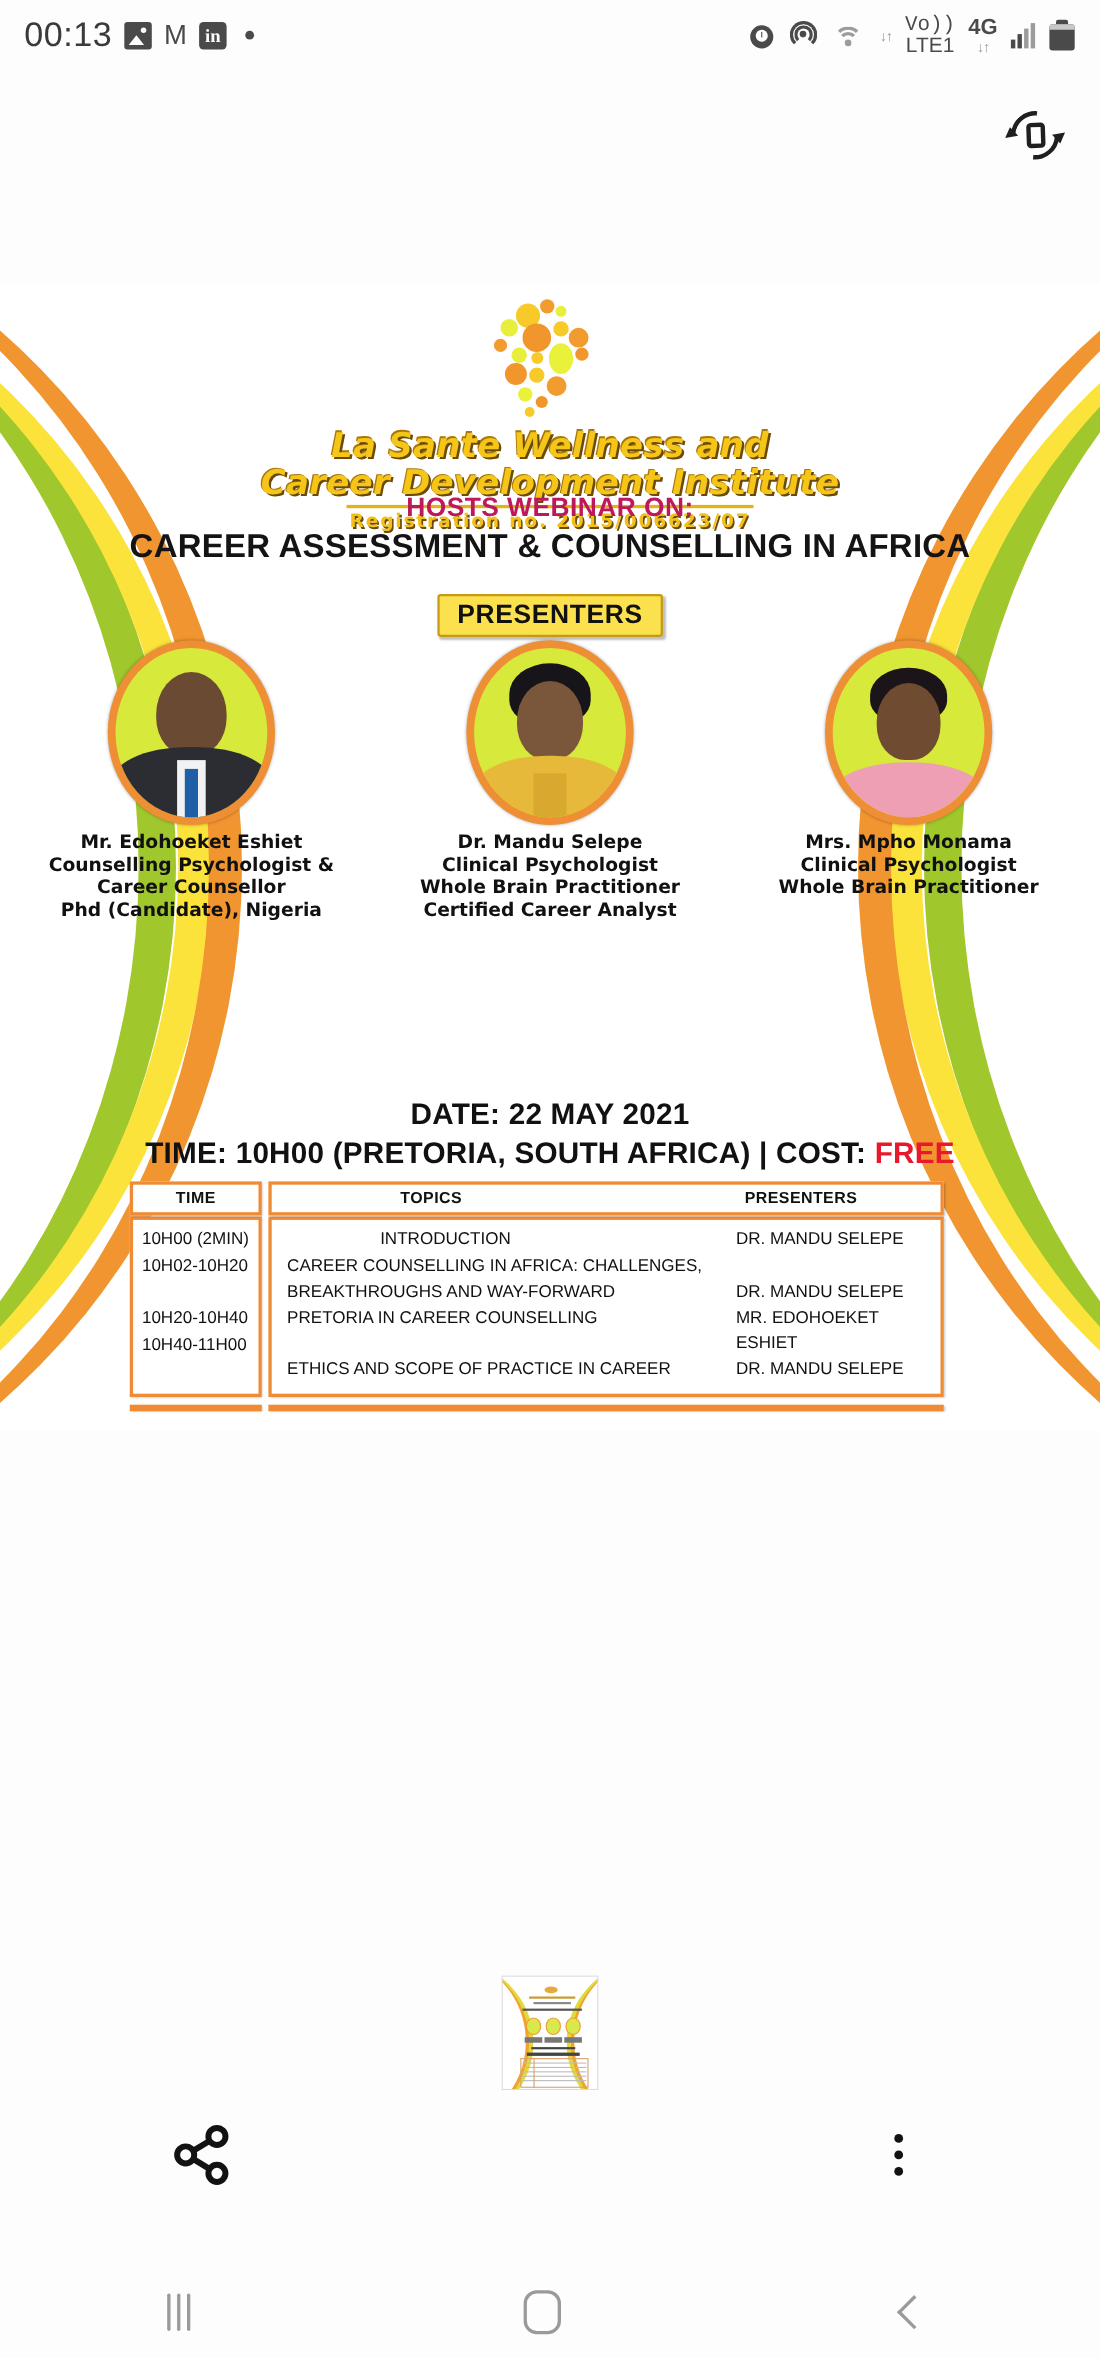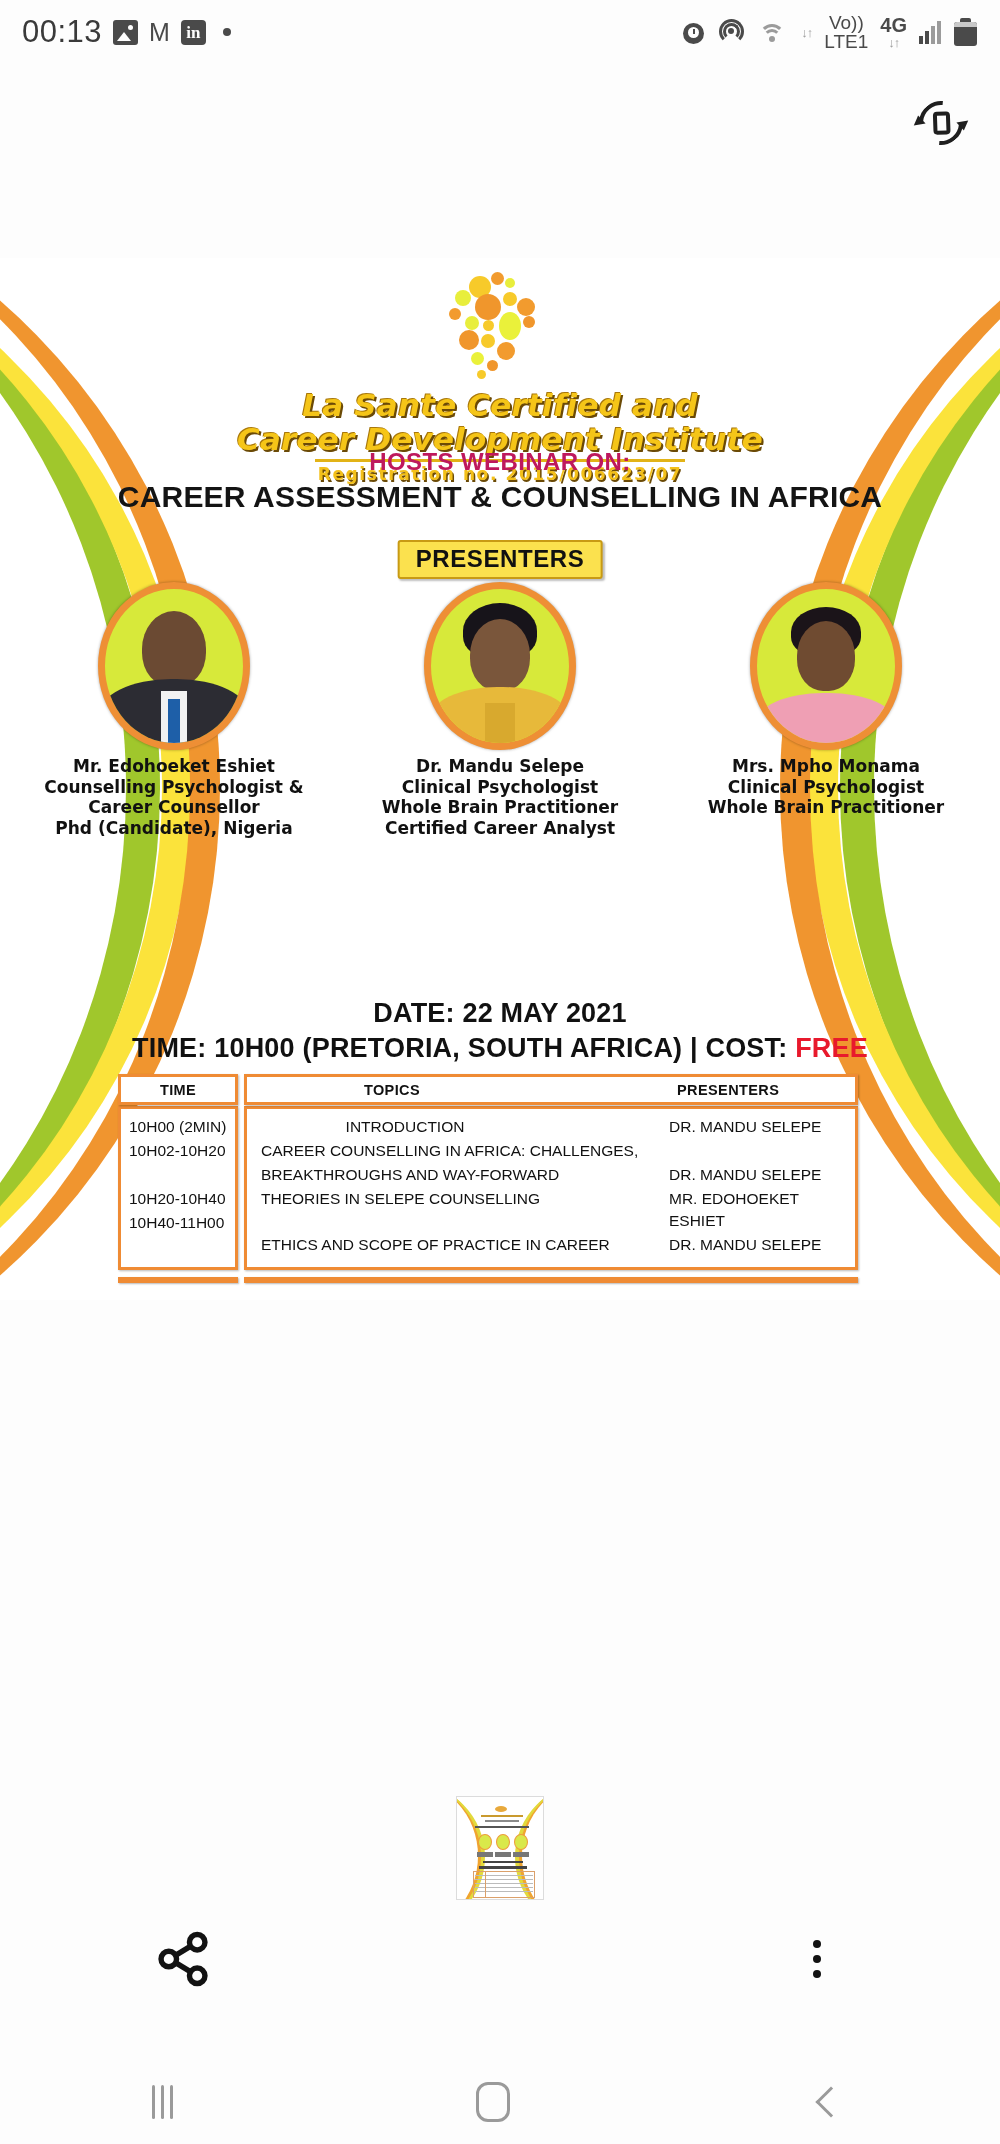--- a/index.html
+++ b/index.html
@@ -60,21 +60,21 @@
   .ic-hotspot .r2 { left: 4px; top: 4px; width: 17px; height: 17px; border-bottom-color: transparent; }
   .ic-hotspot .r3 { left: 0px; top: 0px; width: 25px; height: 25px; border-bottom-color: transparent; }
   .ic-wifi { position: relative; width: 30px; height: 26px; }
   .wifi-arc { position: absolute; border: 3px solid #9b9b9b; border-bottom-color: transparent;
     border-left-color: transparent; border-right-color: transparent; border-radius: 50%; }
   .wifi-arc.a1 { left: 0; top: 5px; width: 26px; height: 26px; }
   .wifi-arc.a2 { left: 4px; top: 10px; width: 18px; height: 18px; }
   .wifi-dot { position: absolute; left: 10px; top: 17px; width: 6px; height: 6px; border-radius: 50%; background: #9b9b9b; }
   .arrows { font-size: 13px; color: #9b9b9b; line-height: 1; letter-spacing: -1px; }
   .volte { display: flex; flex-direction: column; align-items: center; line-height: 1.02; }
-  .volte .l1 { font-size: 19px; color: #4a4a4a; }
+  .volte .l1 { font-size: 19px; color: #4a4a4a; font-family: Liberation Mono, monospace; }
   .volte .l2 { font-size: 19px; color: #4a4a4a; }
   .net4g { display: flex; flex-direction: column; align-items: center; line-height: 1.02; }
   .net4g .l1 { font-size: 20px; color: #4a4a4a; font-weight: 600; }
   .sig { display: flex; align-items: flex-end; gap: 2px; height: 24px; }
   .sig b { display: block; width: 4px; background: #9b9b9b; }
   .sig b.s1 { height: 8px; background: #4a4a4a; }
   .sig b.s2 { height: 13px; background: #4a4a4a; }
   .sig b.s3 { height: 18px; }
   .sig b.s4 { height: 23px; }
   .batt { width: 25px; height: 28px; border: 0; position: relative; }
@@ -324,21 +324,21 @@
           <span class="blob" style="left:58px;top:48px;width:11px;height:11px;background:#f7ca2a;"></span>
           <span class="blob" style="left:74px;top:40px;width:22px;height:28px;background:#eaf13a;"></span>
           <span class="blob" style="left:98px;top:44px;width:12px;height:12px;background:#f0962c;"></span>
           <span class="blob" style="left:34px;top:58px;width:20px;height:20px;background:#f0962c;"></span>
           <span class="blob" style="left:56px;top:62px;width:14px;height:14px;background:#f7ca2a;"></span>
           <span class="blob" style="left:72px;top:70px;width:18px;height:18px;background:#f29b2e;"></span>
           <span class="blob" style="left:46px;top:80px;width:13px;height:13px;background:#eaf13a;"></span>
           <span class="blob" style="left:62px;top:88px;width:11px;height:11px;background:#f0962c;"></span>
           <span class="blob" style="left:52px;top:98px;width:9px;height:9px;background:#f7ca2a;"></span>
         </div>
-        <div class="logo-title">La Sante Certified and</div>
+        <div class="logo-title">La Sante Wellness and</div>
         <div class="logo-title">Career Development Institute</div>
         <div class="logo-rule"></div>
         <div class="logo-reg">Registration no. 2015/006623/07</div>
       </div>
 
       <div class="hosts">HOSTS WEBINAR ON:</div>
       <div class="webtitle">CAREER ASSESSMENT &amp; COUNSELLING IN AFRICA</div>
 
       <div class="presenters-badge">PRESENTERS</div>
 
@@ -412,21 +412,21 @@
             </div>
             <div class="rowline">
               <span class="tp">CAREER COUNSELLING IN AFRICA: CHALLENGES,</span>
               <span class="pr"></span>
             </div>
             <div class="rowline">
               <span class="tp">BREAKTHROUGHS AND WAY-FORWARD</span>
               <span class="pr">DR. MANDU SELEPE</span>
             </div>
             <div class="rowline">
-              <span class="tp">THEORIES IN SELEPE COUNSELLING</span>
+              <span class="tp">PRETORIA IN CAREER COUNSELLING</span>
               <span class="pr">MR. EDOHOEKET ESHIET</span>
             </div>
             <div class="rowline">
               <span class="tp">ETHICS AND SCOPE OF PRACTICE  IN CAREER</span>
               <span class="pr">DR. MANDU SELEPE</span>
             </div>
             <div class="rowline">
               <span class="pr"></span>
             </div>
           </div>

